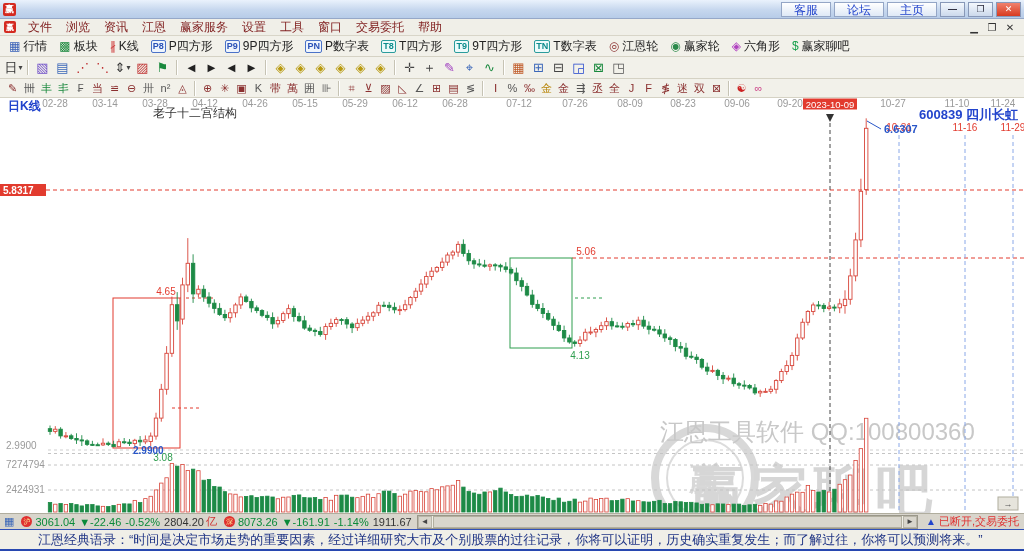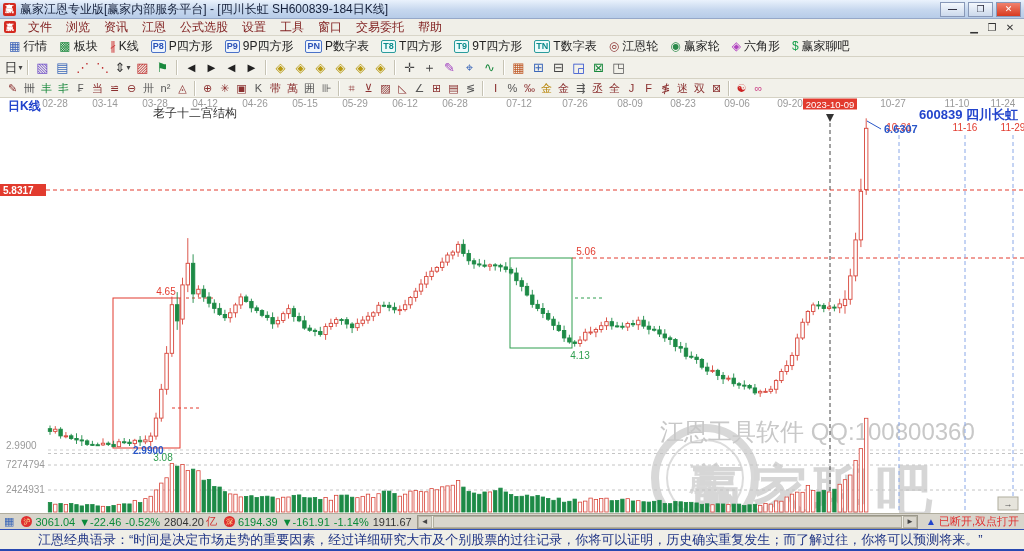--- a/index.html
+++ b/index.html
@@ -43,35 +43,35 @@
 .conn .tri{color:#2244cc;margin-right:3px;font-size:10px}
 .conn .msg{color:#e03030}
 .quotebar{height:22px;background:#f0efe8;border-top:1px solid #3050b8;border-bottom:2px solid #2848b0;display:flex;align-items:center;padding-left:38px;color:#203585;font-size:13px;white-space:nowrap;overflow:hidden}
 svg text{font-family:"Liberation Sans","DejaVu Sans",sans-serif}
 </style>
 </head>
 <body>
 
 <div class="titlebar">
   <span class="app-logo">赢</span>
-  <span class="title-text">赢家江恩专业版[赢家内部服务平台] - [四川长虹  SH600839-184日K线]</span>
   <span class="tl-spacer"></span>
+  <span id="title-links"><span class="tl-link">客服</span><span class="tl-link">论坛</span><span class="tl-link">主页</span></span>
   <span class="win-btn">—</span>
   <span class="win-btn">❐</span>
   <span class="win-btn close">✕</span>
 </div>
 
 <div class="menubar">
   <span class="menu-logo">赢</span>
   <span id="menu-items" style="display:flex">
       <span class="menu-item">文件</span>
       <span class="menu-item">浏览</span>
       <span class="menu-item">资讯</span>
       <span class="menu-item">江恩</span>
-      <span class="menu-item">公式选股</span>
+      <span class="menu-item">赢家服务</span>
       <span class="menu-item">设置</span>
       <span class="menu-item">工具</span>
       <span class="menu-item">窗口</span>
       <span class="menu-item">交易委托</span>
       <span class="menu-item">帮助</span>
     </span>
   <span class="mdi" id="mdi-controls">
       <span>▁</span>
       <span>❐</span>
       <span>✕</span>
@@ -765,30 +765,30 @@
 
 <div class="scrollrow">
   <span class="kbd-icon">▦</span>
   <span class="mkt-icon">沪</span>
   <span class="idx">3061.04</span>
   <span class="idx">▼-22.46</span>
   <span class="idx">-0.52%</span>
   <span class="amt">2804.20</span>
   <span class="unit">亿</span>
   <span class="mkt-icon">深</span>
-  <span class="idx">6194.39</span>
+  <span class="idx">8073.26</span>
   <span class="idx">▼-161.91</span>
   <span class="idx">-1.14%</span>
   <span class="amt">1911.67</span>
   <span class="hsb">
     <span class="hsb-btn">◄</span>
     <span class="hsb-thumb"></span>
     <span class="hsb-btn">►</span>
   </span>
   <span class="conn">
     <span class="tri">▲</span>
-    <span class="msg">已断开,双点打开</span>
+    <span class="msg">已断开,交易委托</span>
   </span>
 </div>
 
 <div class="quotebar">
   <span>江恩经典语录：“时间是决定市场走势的重要因素，经过详细研究大市及个别股票的过往记录，你将可以证明，历史确实重复发生；而了解过往，你将可以预测将来。”</span>
 </div>
 
 </body></html>

